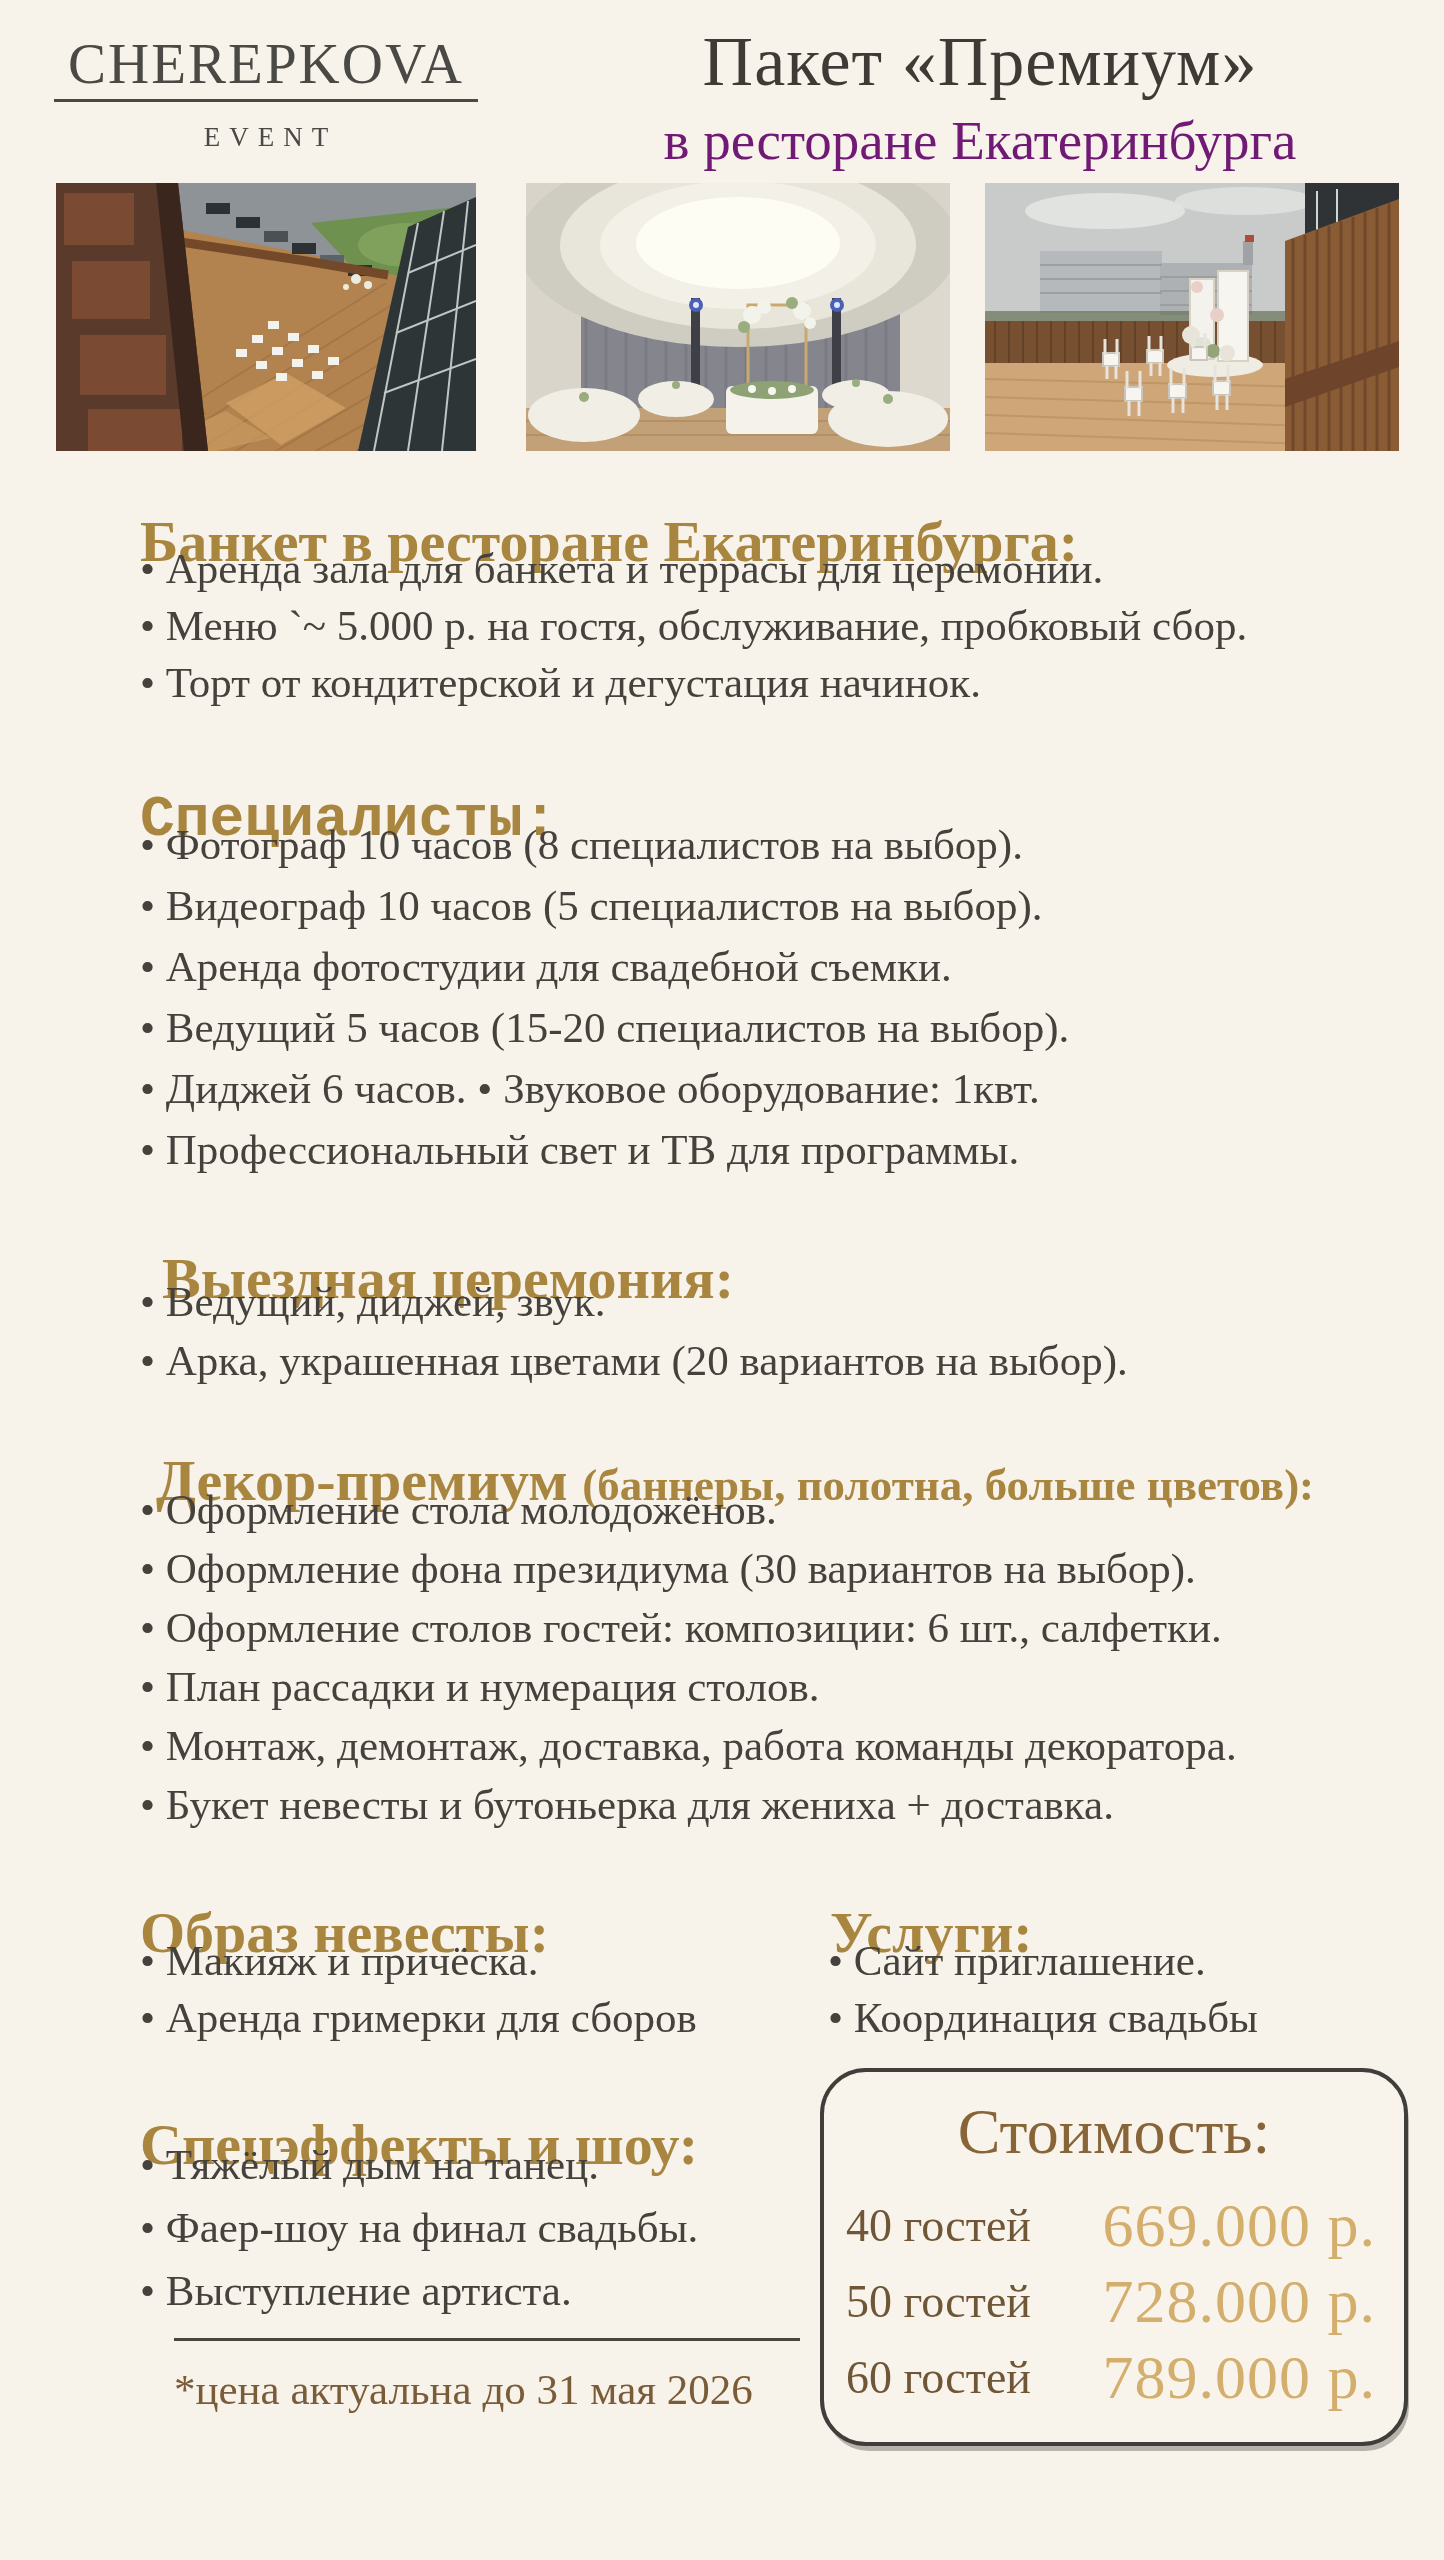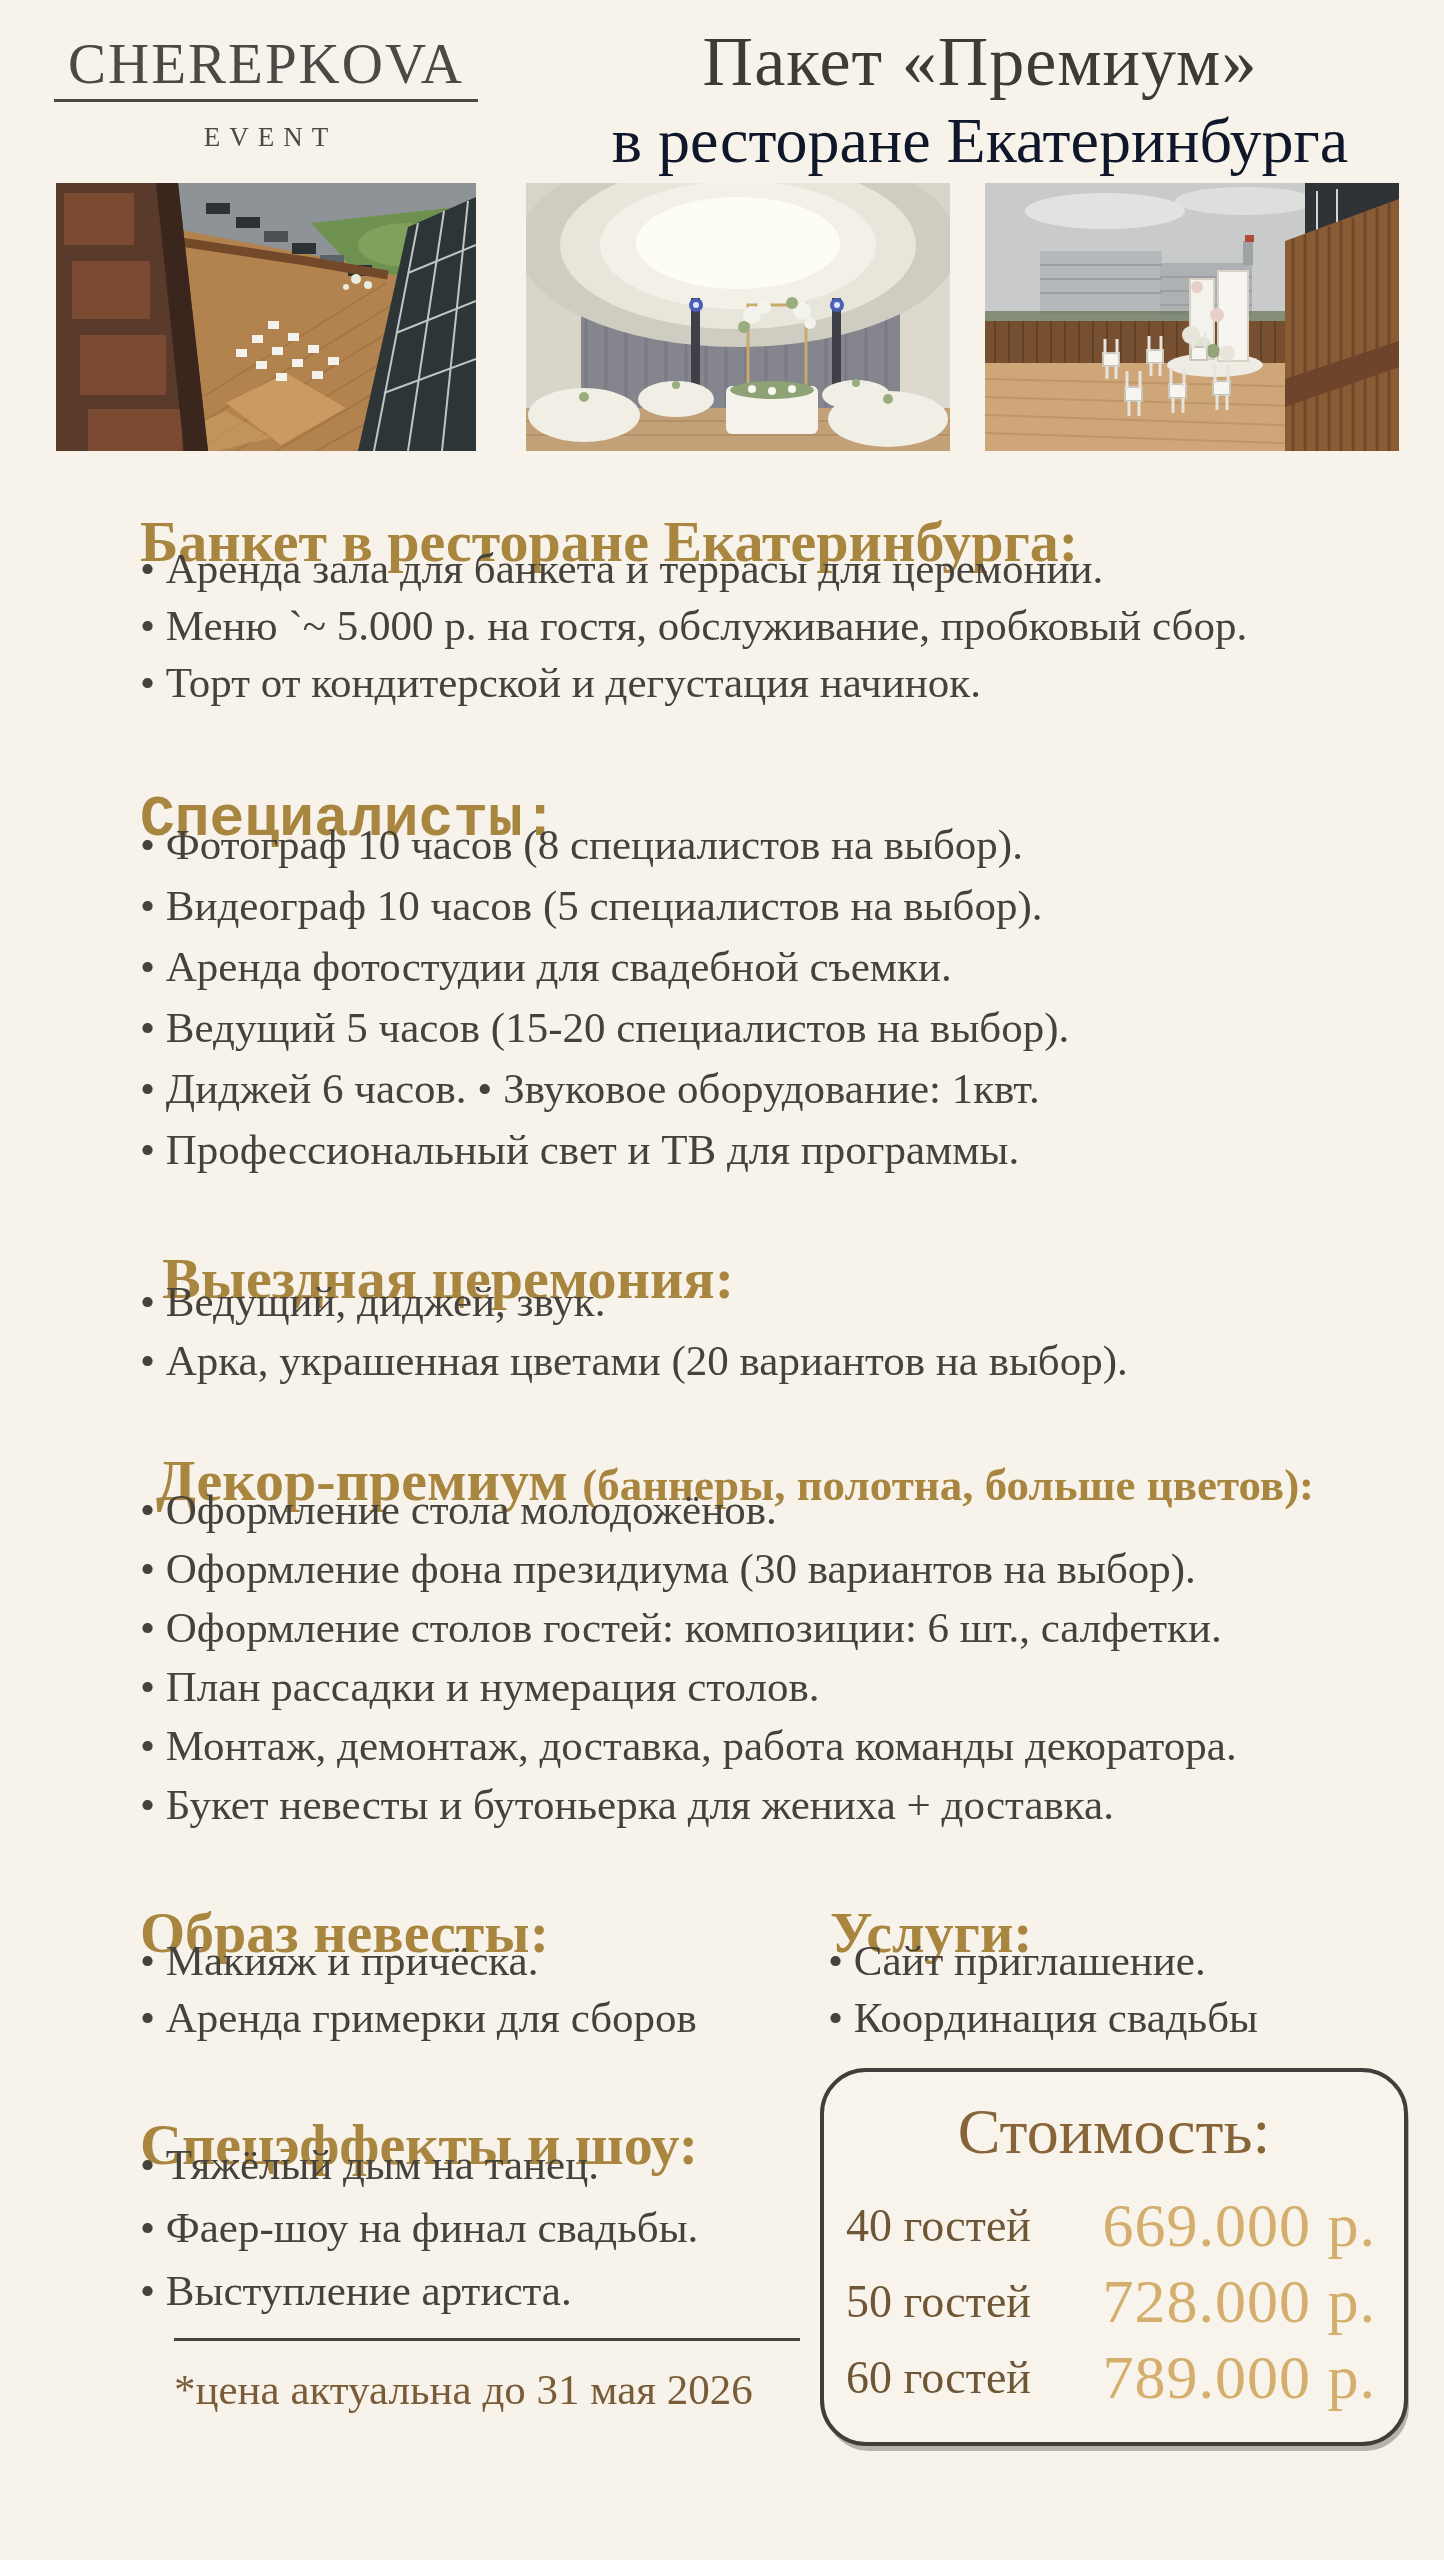--- a/index.html
+++ b/index.html
@@ -7,21 +7,21 @@
         font-family:"Liberation Serif","DejaVu Serif",serif;color:#45423e;}
 
   
   .logo{position:absolute;left:54px;top:30px;width:424px;text-align:center;}
   .logo-name{font-size:57px;line-height:67px;letter-spacing:2px;color:#4b4946;
              border-bottom:3px solid #4b4946;padding-bottom:2px;white-space:nowrap;}
   .logo-sub{font-size:27px;line-height:34px;letter-spacing:9px;text-indent:9px;
             margin-top:18px;color:#4b4946;}
   .title-block{position:absolute;left:540px;top:14px;width:880px;text-align:center;}
   .page-title{font-size:70px;line-height:80px;color:#3e3b37;letter-spacing:1px;margin:8px;font-weight:normal;}
-  .page-subtitle{font-size:64px;line-height:62px;color:#0f172a;margin:0;font-weight:normal;}
+  .page-subtitle{font-size:55px;line-height:62px;color:#701a75;margin:0;font-weight:normal;}
 
   
   .photo{position:absolute;top:183px;height:268px;overflow:hidden;}
   .photo svg{display:block;width:100%;height:100%;}
   .photo-1{left:56px;width:420px;}
   .photo-2{left:526px;width:424px;}
   .photo-3{left:985px;width:414px;}
 
   
   .sec-h{position:absolute;font-size:58px;line-height:66px;color:#a9863f;white-space:nowrap;}

